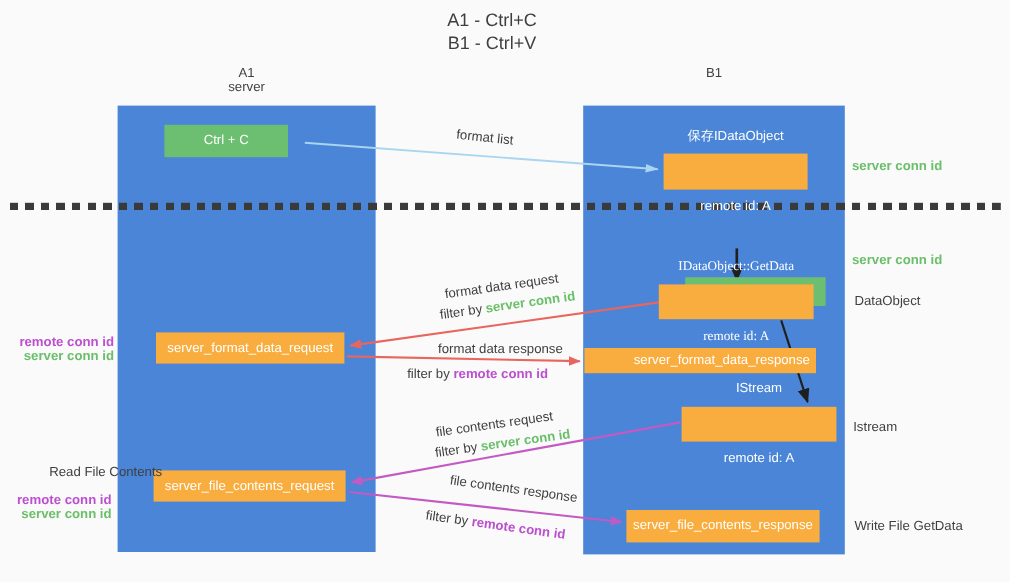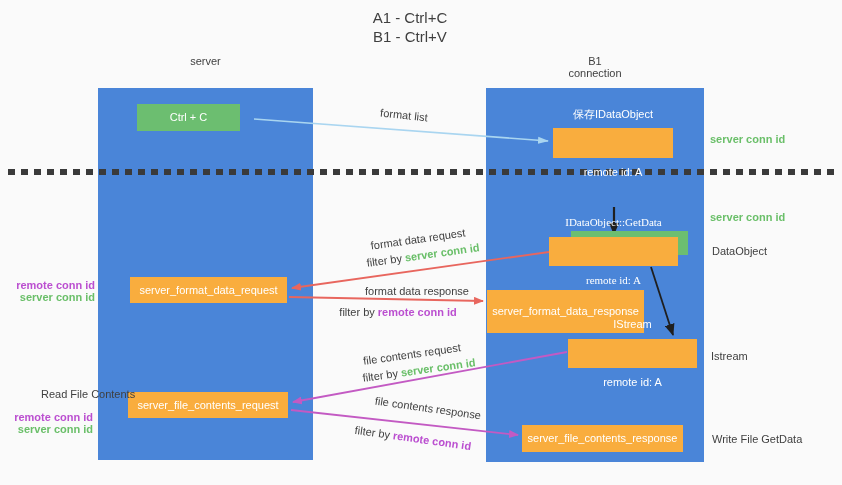--- a/index.html
+++ b/index.html
@@ -33,25 +33,25 @@
 <body>
 
 <div id="canvas">
 
   <div class="title">
     <div>A1 - Ctrl+C</div>
     <div>B1 - Ctrl+V</div>
   </div>
 
   <div class="col-header" style="left:98px;top:55px;width:215px;">
+    <div>A1</div>
     <div>server</div>
   </div>
   <div class="col-header" style="left:486px;top:55px;width:218px;">
     <div>B1</div>
-    <div>connection</div>
   </div>
 
   <div class="column" style="left:98px;top:88px;width:215px;height:372px;"></div>
   <div class="column" style="left:486px;top:88px;width:218px;height:374px;"></div>
 
   <div class="dotted"></div>
 
   <svg class="arrows" width="842" height="485" viewBox="0 0 842 485">
     <defs>
       <marker id="m-blue" markerUnits="userSpaceOnUse" markerWidth="11" markerHeight="8" refX="10" refY="4" orient="auto">
@@ -85,21 +85,21 @@
 
   <div class="node green" style="left:571px;top:183px;width:117px;height:24px;margin-top:48px;">Ctrl + V</div>
 
   <div class="node orange" style="left:549px;top:237px;width:129px;height:29px;font-family:Liberation Serif, serif;">
     <span>IDataObject::GetData</span>
     <span>remote id: A</span>
   </div>
 
   <div class="node orange" style="left:130px;top:277px;width:157px;height:26px;">server_format_data_request</div>
 
-  <div class="node orange" style="left:487px;top:290px;width:157px;height:43px;">server_format_data_response</div>
+  <div class="node orange" style="left:487px;top:290px;width:157px;height:21px;padding-left:36px;">server_format_data_response</div>
 
   <div class="node orange" style="left:568px;top:339px;width:129px;height:29px;">
     <span>IStream</span>
     <span>remote id: A</span>
   </div>
 
   <div class="node orange" style="left:128px;top:392px;width:160px;height:26px;">server_file_contents_request</div>
 
   <div class="node orange" style="left:522px;top:425px;width:161px;height:27px;">server_file_contents_response</div>
 

